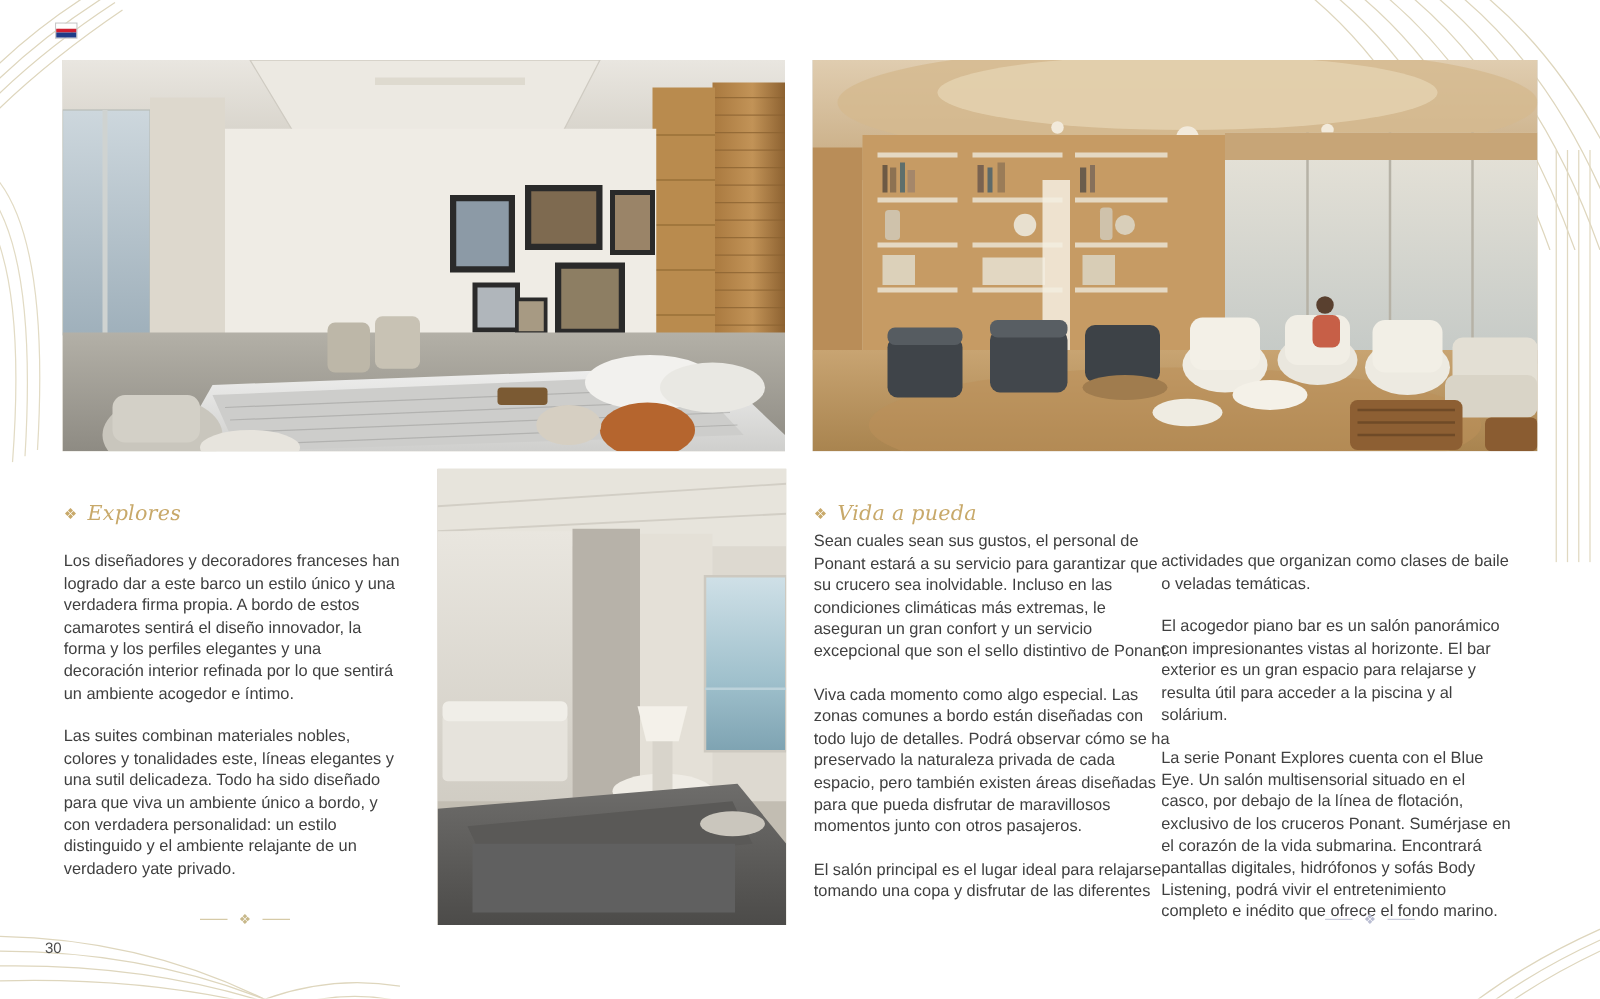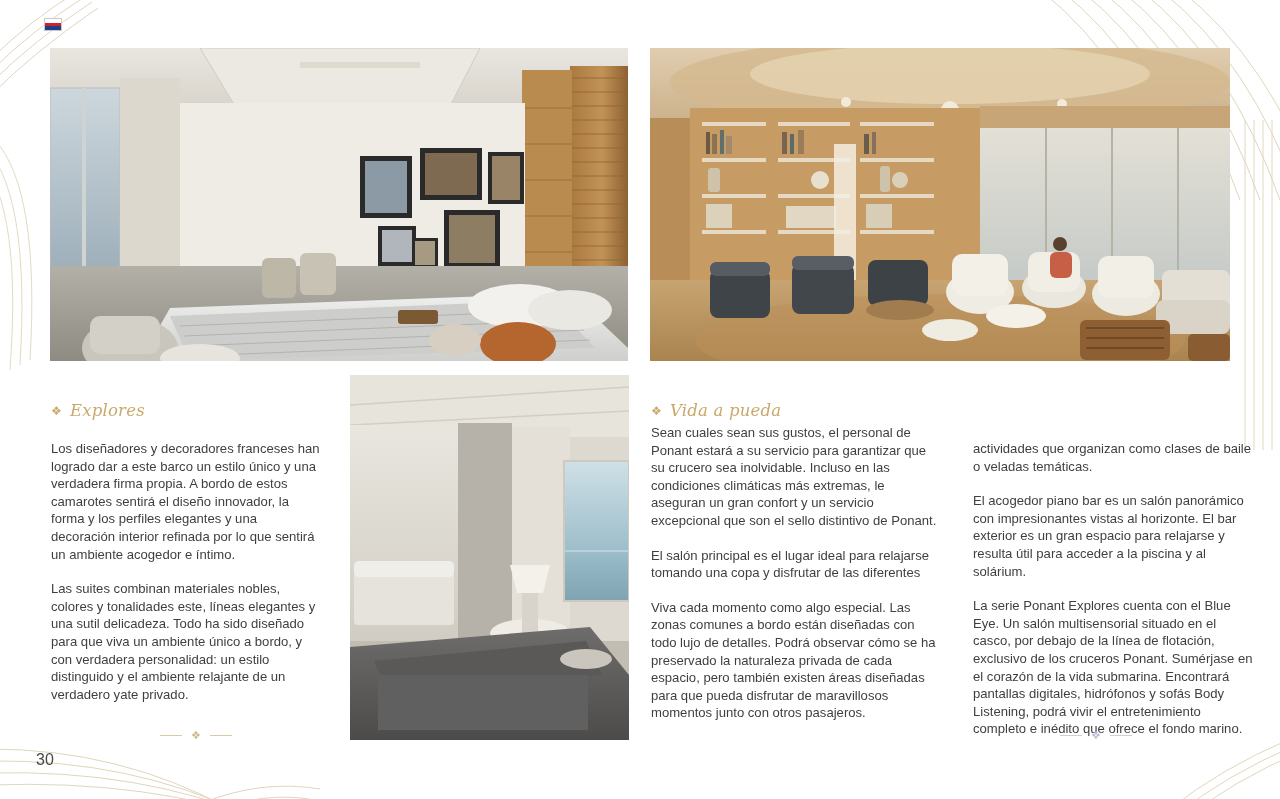--- a/index.html
+++ b/index.html
@@ -74,21 +74,21 @@
   .col {
     position: absolute;
     font-size: 13.1px;
     line-height: 17.6px;
     color: #3f3f3f;
     text-align: left;
   }
   .col p { margin: 0 0 17px 0; }
   #col-camarote { left: 51px;  top: 440px; width: 270px; }
   #col-vida-1   { left: 651px; top: 424px; width: 290px; }
-  #col-vida-2   { left: 973px; top: 440px; width: 281px; }
+  #col-vida-2   { left: 929px; top: 440px; width: 281px; }
 
   
   .ornament {
     position: absolute;
     display: flex;
     align-items: center;
     gap: 9px;
     color: #c8b88a;
     font-size: 11px;
   }
@@ -100,21 +100,21 @@
     opacity: .75;
   }
   #orn-left  { left: 160px;  top: 729px; }
   #orn-right { left: 1060px; top: 729px; color: #b9bdd2; }
 
   
   .page-num {
     position: absolute;
     left: 36px;
     top: 751px;
-    font-size: 16px;
+    font-size: 12px;
     color: #4a4a4a;
   }
 </style>
 </head>
 <body>
 
 <div class="corner-art corner-tl">
   <svg viewBox="0 0 120 120" preserveAspectRatio="none">
     <g stroke="#ded6bd" stroke-width="1" fill="none">
       <path d="M-10 60 Q 30 20 80 -10"></path>
@@ -488,22 +488,22 @@
   <span>Vida a pueda</span>
 </div>
 
 <div class="col" id="col-camarote">
   <p>Los diseñadores y decoradores franceses han logrado dar a este barco un estilo único y una verdadera firma propia. A bordo de estos camarotes sentirá el diseño innovador, la forma y los perfiles elegantes y una decoración interior refinada por lo que sentirá un ambiente acogedor e íntimo.</p>
   <p>Las suites combinan materiales nobles, colores y tonalidades este, líneas elegantes y una sutil delicadeza. Todo ha sido diseñado para que viva un ambiente único a bordo, y con verdadera personalidad: un estilo distinguido y el ambiente relajante de un verdadero yate privado.</p>
 </div>
 
 <div class="col" id="col-vida-1">
   <p>Sean cuales sean sus gustos, el personal de Ponant estará a su servicio para garantizar que su crucero sea inolvidable. Incluso en las condiciones climáticas más extremas, le aseguran un gran confort y un servicio excepcional que son el sello distintivo de Ponant.</p>
+  <p>Viva cada momento como algo especial. Las zonas comunes a bordo están diseñadas con todo lujo de detalles. Podrá observar cómo se ha preservado la naturaleza privada de cada espacio, pero también existen áreas diseñadas para que pueda disfrutar de maravillosos momentos junto con otros pasajeros.</p>
   <p>El salón principal es el lugar ideal para relajarse tomando una copa y disfrutar de las diferentes</p>
-  <p>Viva cada momento como algo especial. Las zonas comunes a bordo están diseñadas con todo lujo de detalles. Podrá observar cómo se ha preservado la naturaleza privada de cada espacio, pero también existen áreas diseñadas para que pueda disfrutar de maravillosos momentos junto con otros pasajeros.</p>
 </div>
 
 <div class="col" id="col-vida-2">
   <p>actividades que organizan como clases de baile o veladas temáticas.</p>
   <p>El acogedor piano bar es un salón panorámico con impresionantes vistas al horizonte. El bar exterior es un gran espacio para relajarse y resulta útil para acceder a la piscina y al solárium.</p>
   <p>La serie Ponant Explores cuenta con el Blue Eye. Un salón multisensorial situado en el casco, por debajo de la línea de flotación, exclusivo de los cruceros Ponant. Sumérjase en el corazón de la vida submarina. Encontrará pantallas digitales, hidrófonos y sofás Body Listening, podrá vivir el entretenimiento completo e inédito que ofrece el fondo marino.</p>
 </div>
 
 <div class="ornament" id="orn-left">
   <span class="rule"></span>

